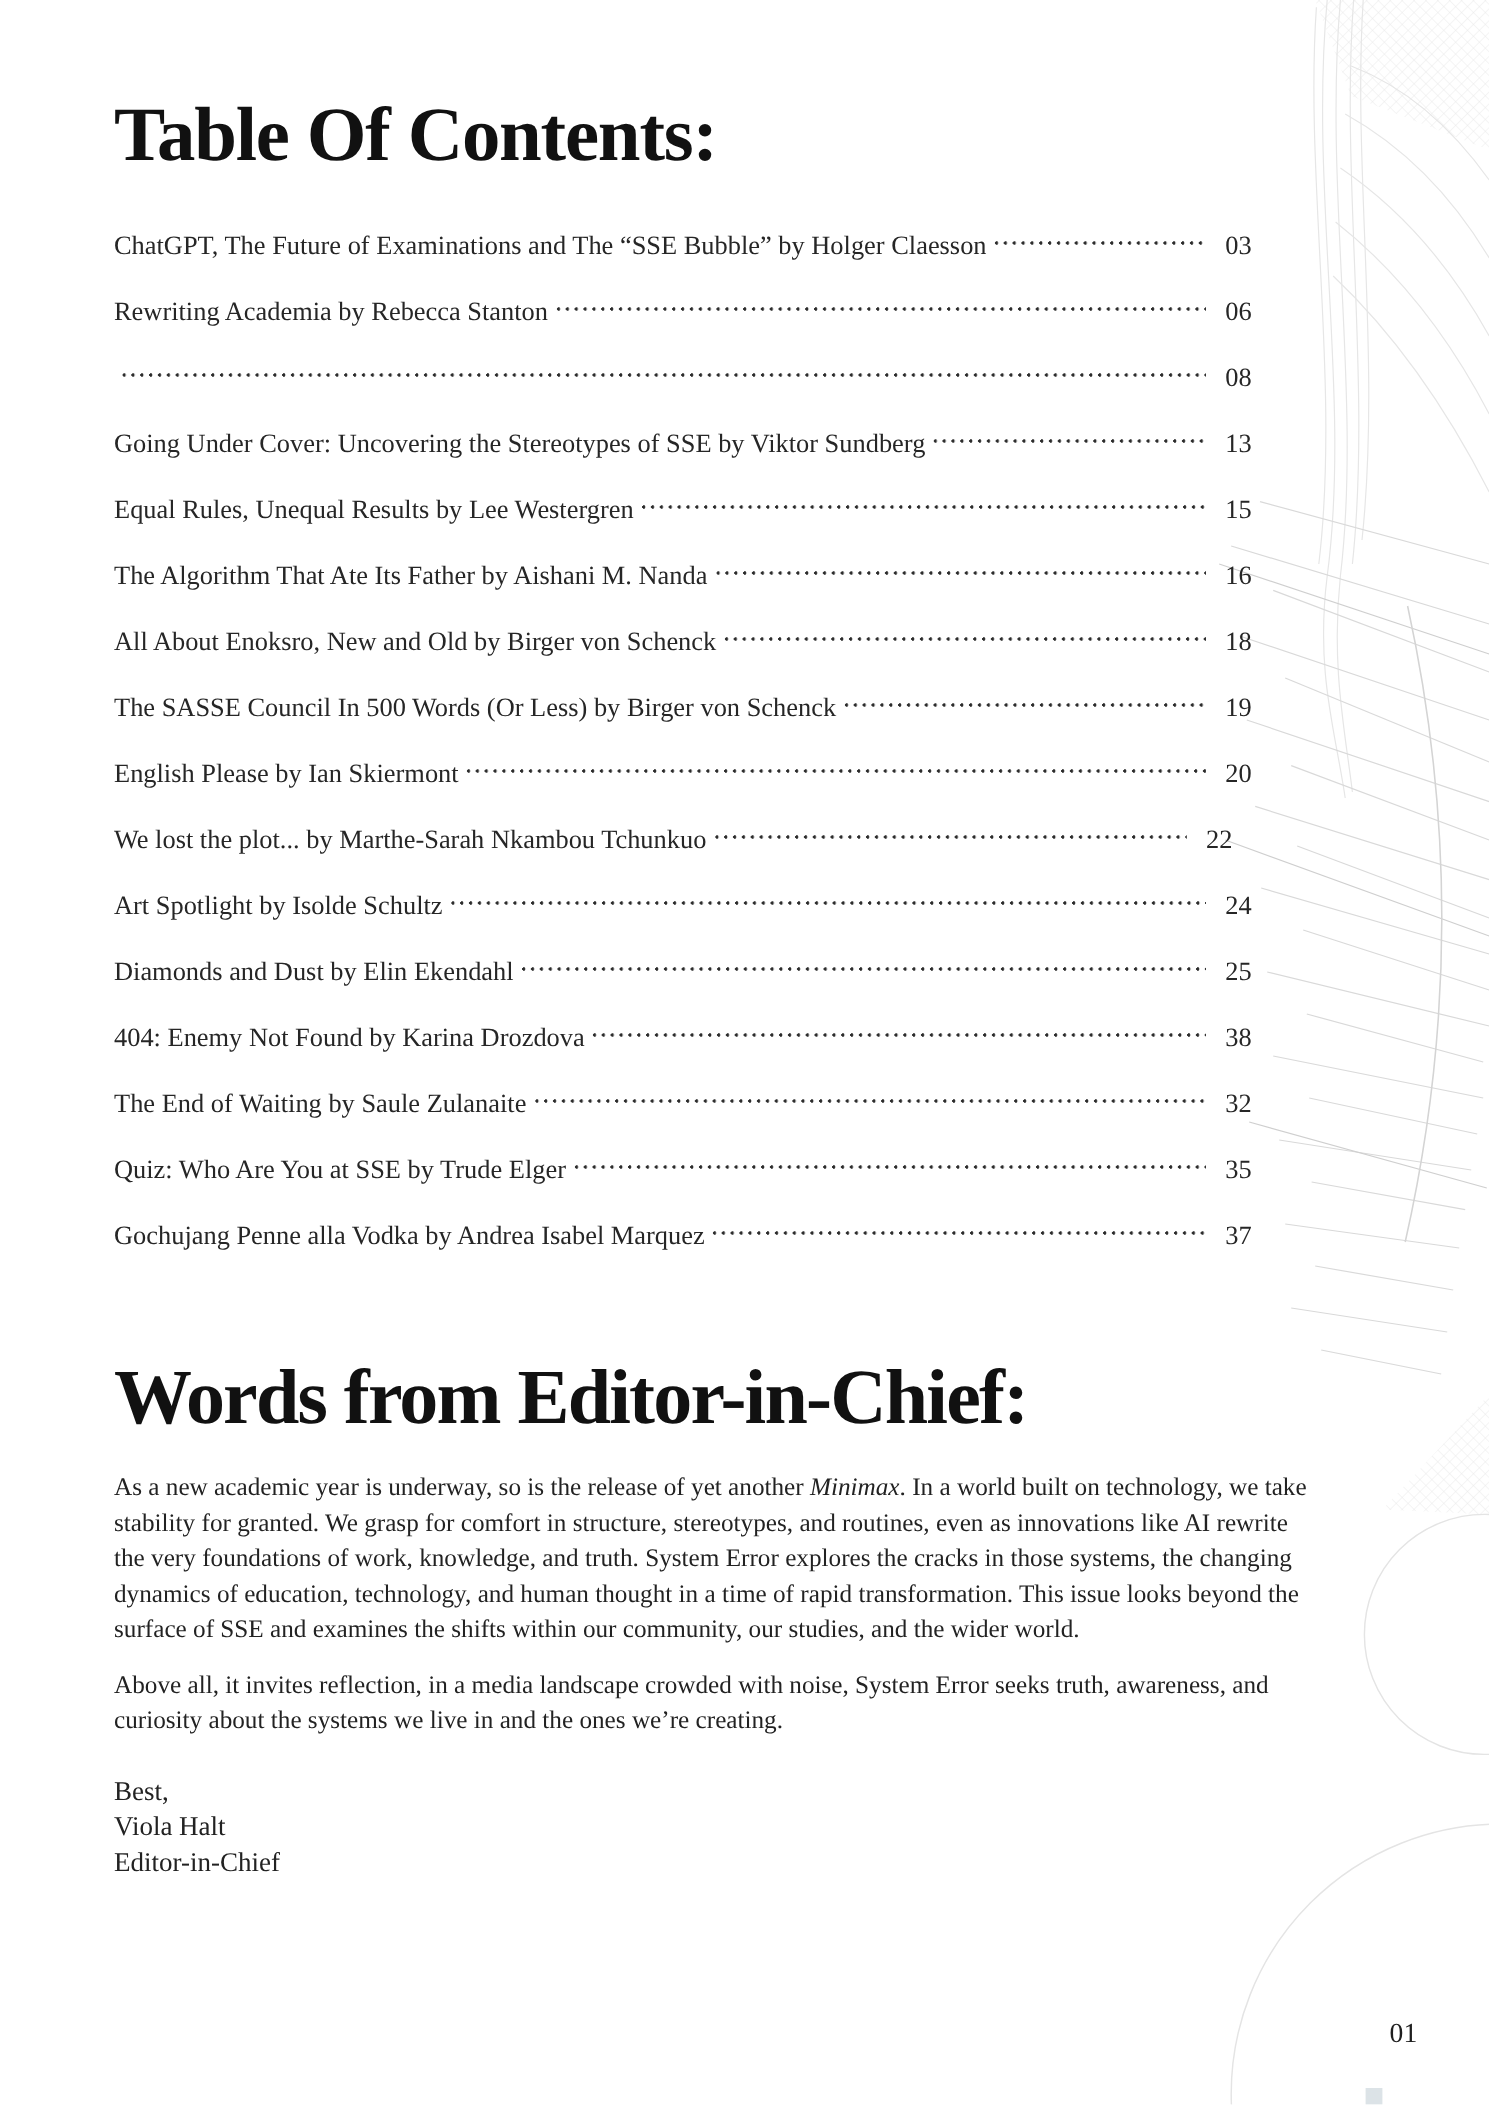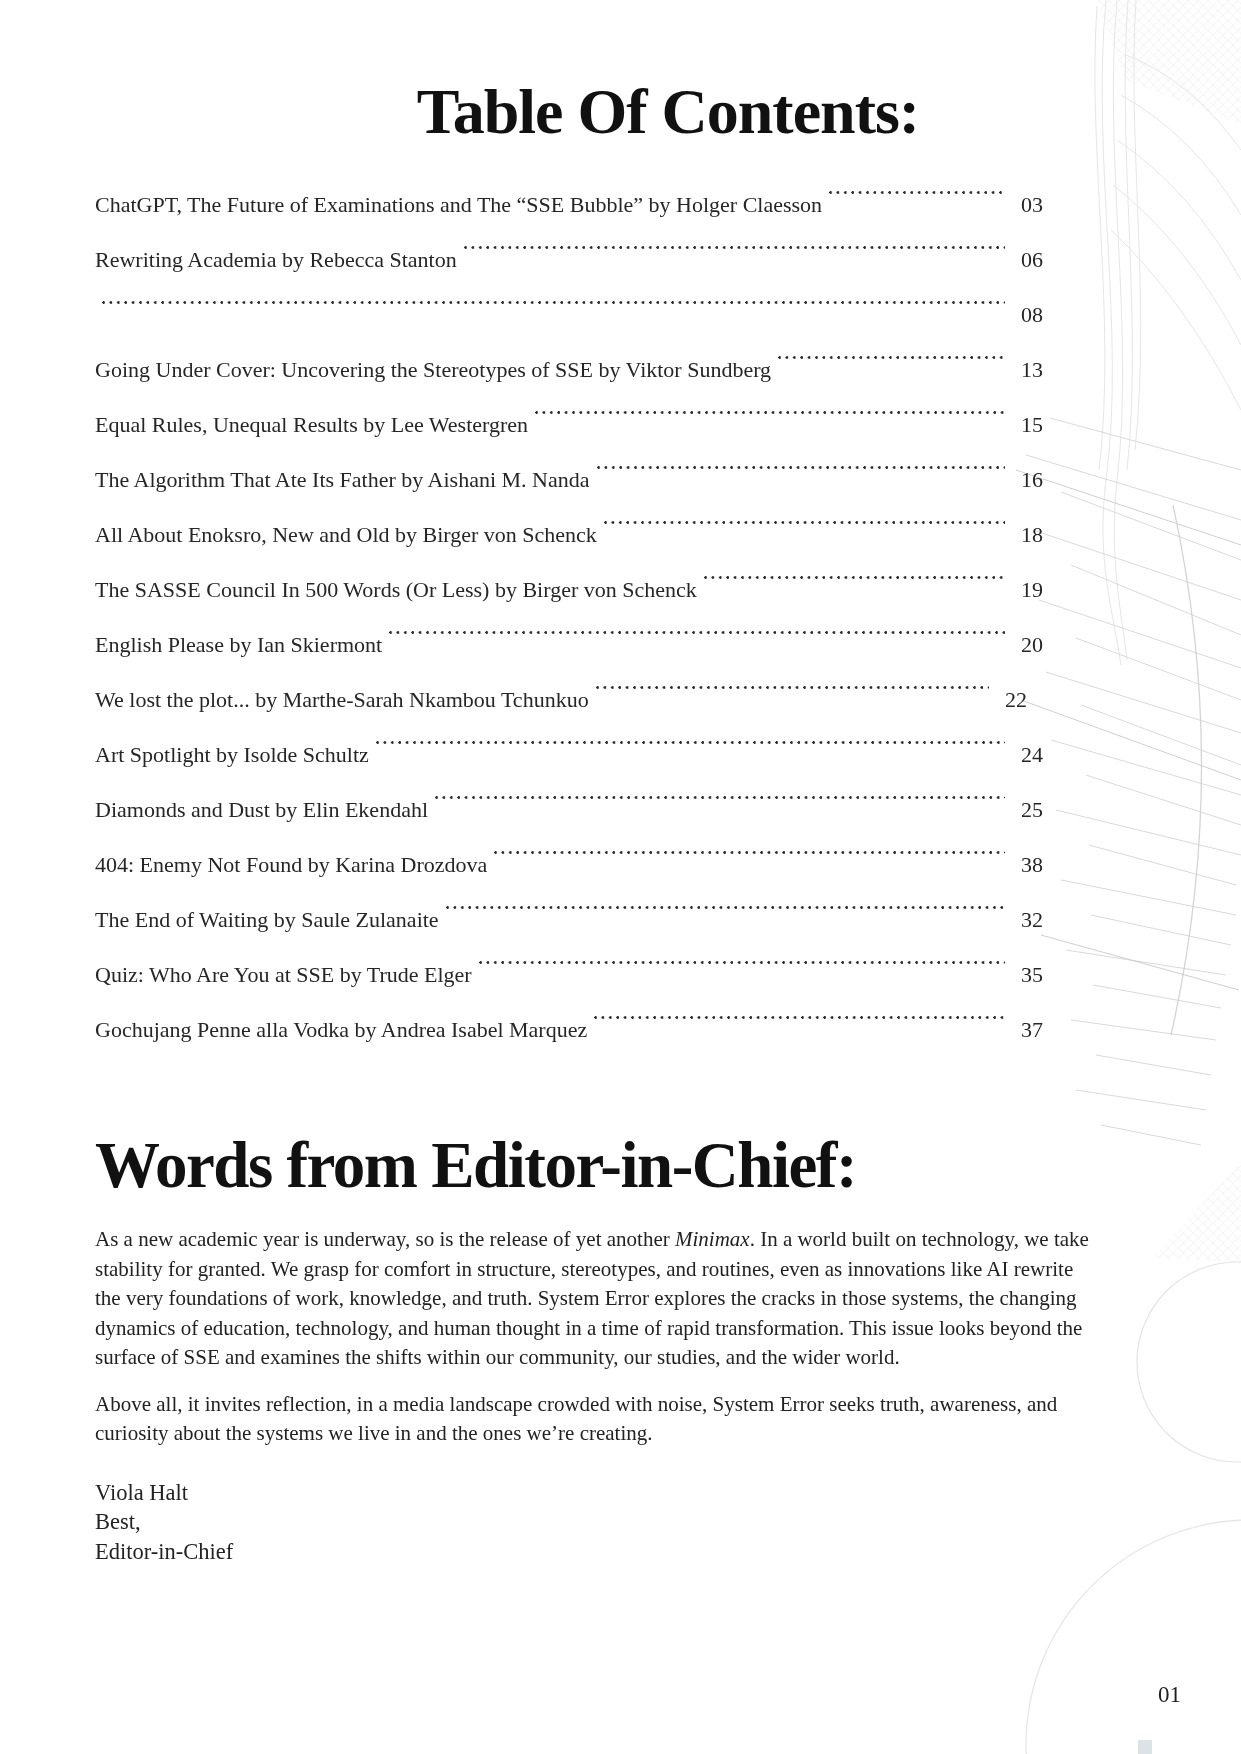--- a/index.html
+++ b/index.html
@@ -15,25 +15,25 @@
     position:absolute; top:0; right:0; width:320px; height:1754px;
     pointer-events:none;
   }
   .content {
     position:relative;
     padding:78px 0 0 95px;
     z-index:2;
   }
   .toc-title-heading {
     font-size:64px; font-weight:bold; color:#111111;
-    letter-spacing:-1px; line-height:1.05; margin:0;text-align:center;
+    letter-spacing:-1px; line-height:1.05; margin:0;
   }
   .toc { margin-top:46px; width:948px; }
   .toc-row {
-    display:flex; align-items:flex-start;
+    display:flex; align-items:center;
     font-size:22px; line-height:27px; color:#262626;
     margin-bottom:28px;
   }
   .toc-row:nth-child(10) { padding-right:16px; }
   .toc-entry-title { white-space:nowrap; }
   .leader {
     flex:1; height:3px; margin:0 8px 5px 7px;
     background-image:radial-gradient(circle at 1.5px 1.5px,#2b2b2b 1.2px,rgba(0,0,0,0) 1.5px);
     background-size:7.4px 3px; background-repeat:repeat-x;
   }
@@ -203,22 +203,22 @@
         <span class="toc-page-num">37</span>
       </div>
     </div>
 
     <h1 class="editor-heading">Words from Editor-in-Chief:</h1>
 
     <div class="editor-body">
       <p><span>As a new academic year is underway, so is the release of yet another </span><span class="italic">Minimax</span><span>. In a world built on technology, we take stability for granted. We grasp for comfort in structure, stereotypes, and routines, even as innovations like AI rewrite the very foundations of work, knowledge, and truth. System Error explores the cracks in those systems, the changing dynamics of education, technology, and human thought in a time of rapid transformation. This issue looks beyond the surface of SSE and examines the shifts within our community, our studies, and the wider world.</span></p>
       <p>Above all, it invites reflection, in a media landscape crowded with noise, System Error seeks truth, awareness, and curiosity about the systems we live in and the ones we’re creating.</p>
       <div class="signature">
+        <div>Best,</div>
         <div>Viola Halt</div>
-        <div>Best,</div>
         <div>Editor-in-Chief</div>
       </div>
     </div>
 
   </div>
 
   <div class="page-number">01</div>
 
 </div>
 

